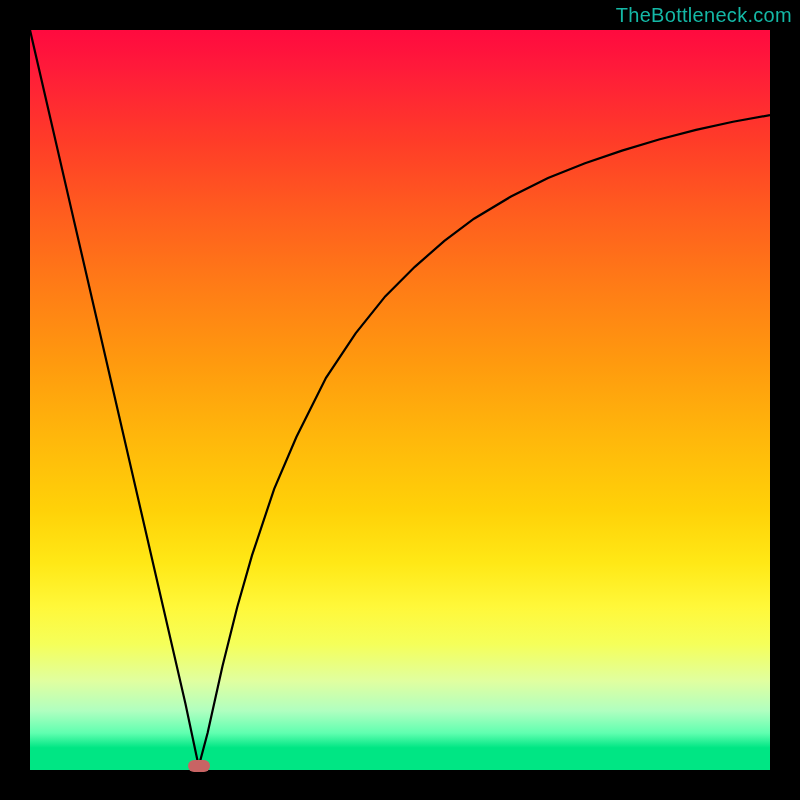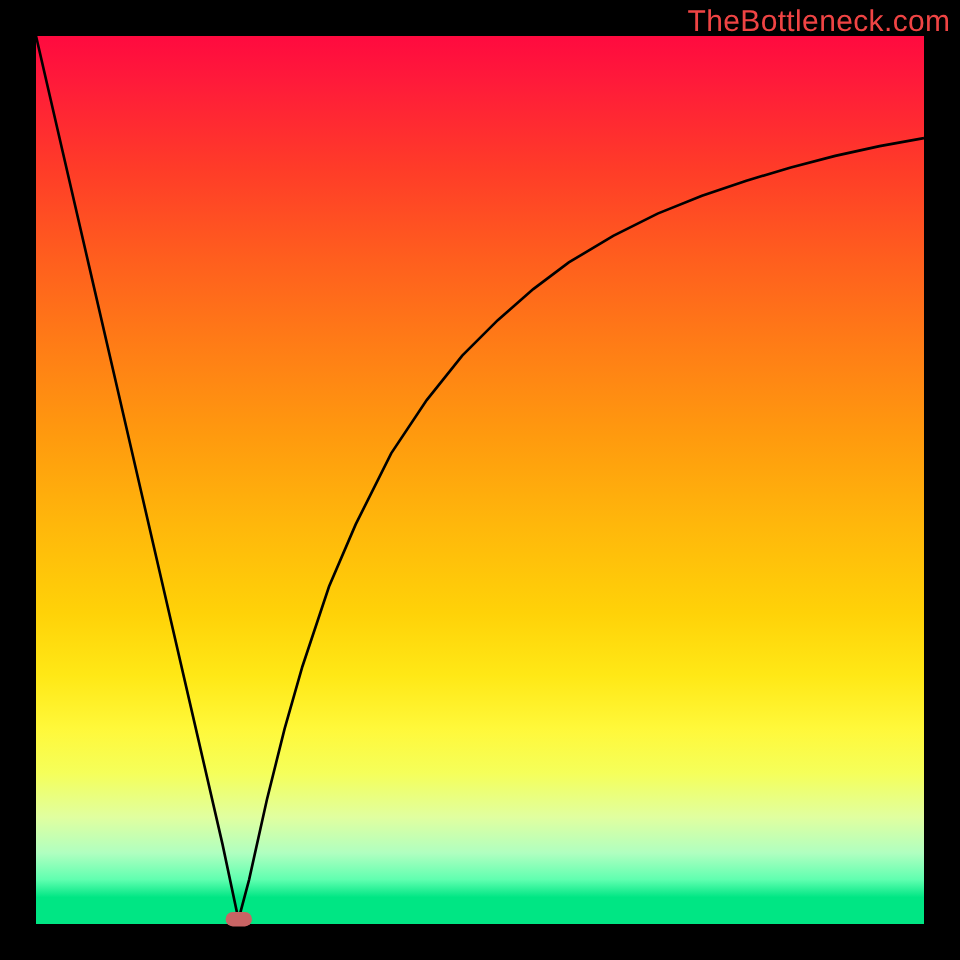--- a/index.html
+++ b/index.html
@@ -42,22 +42,22 @@
         #b0ffc0 92%,
         #60ffb0 95%,
         #00e684 97%,
         #00e684 100%
       );
     }
     .watermark {
       position: absolute;
       top: 4px;
       right: 8px;
-      color: #ef4444;
-      font-size: 25px;
+      color: #14b8a6;
+      font-size: 20px;
       font-weight: 500;
       letter-spacing: 0.3px;
       z-index: 20;
     }
     .curve-svg {
       position: absolute;
       left: 0;
       top: 0;
       width: 100%;
       height: 100%;

